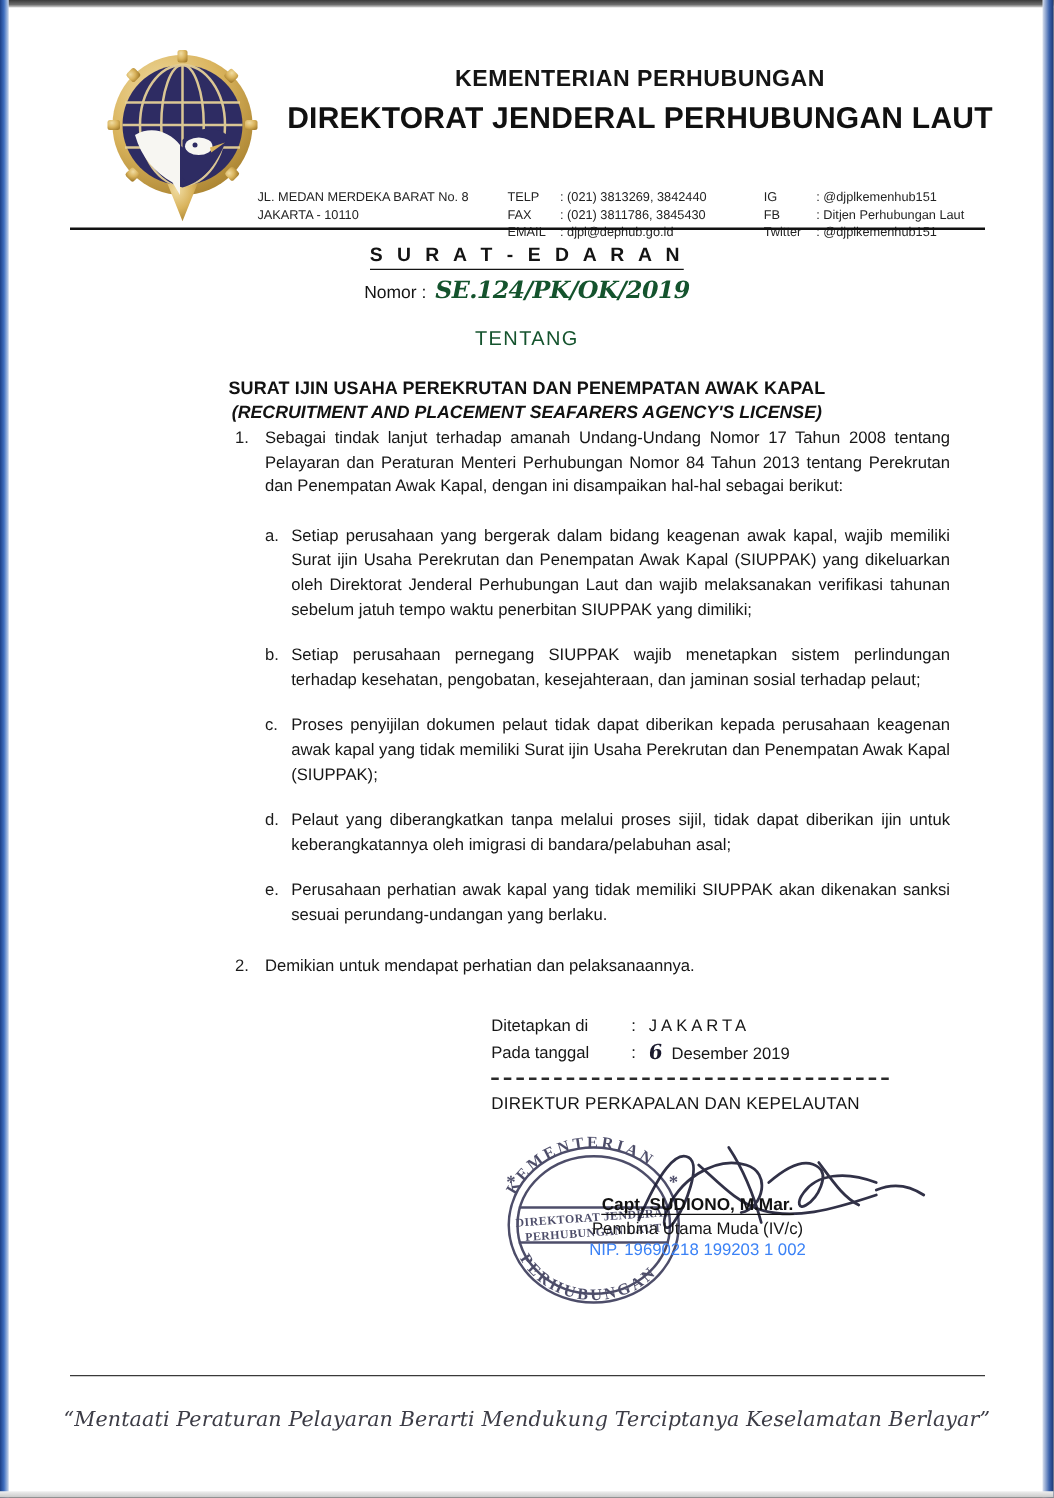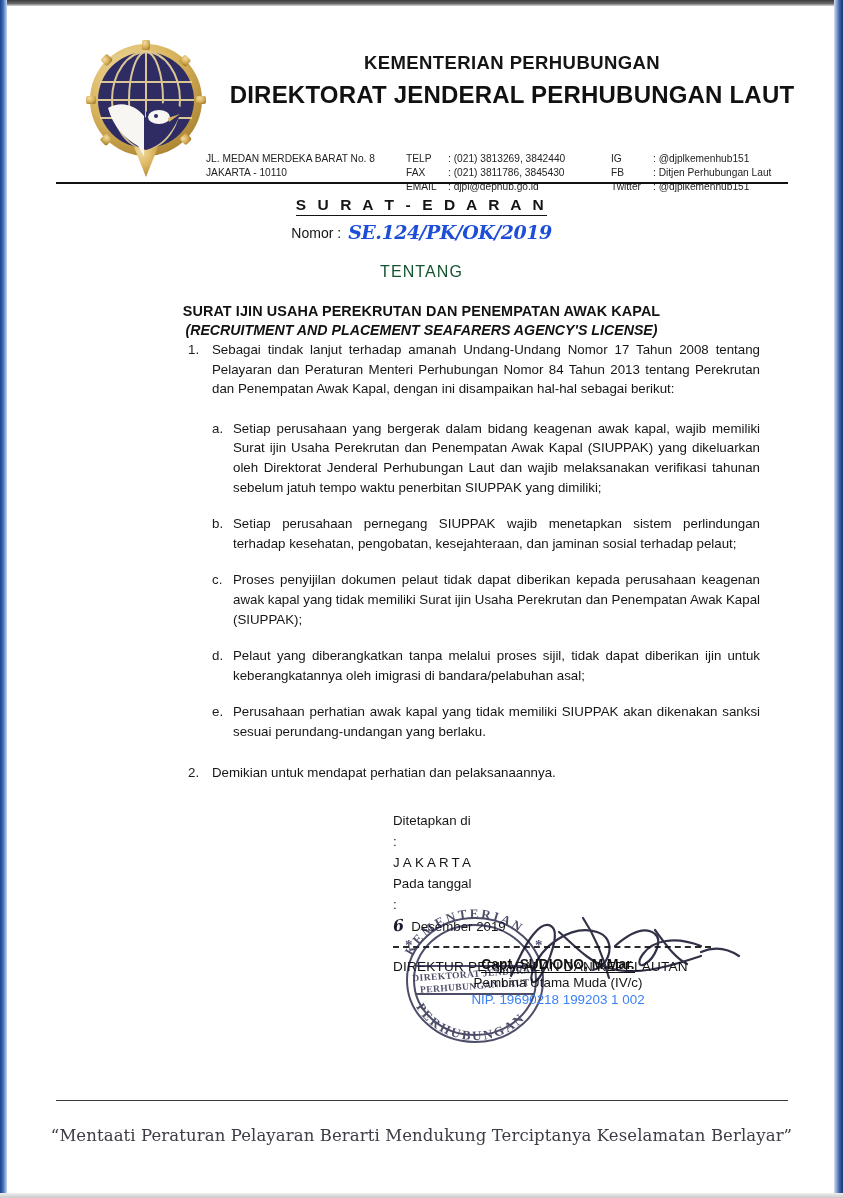--- a/index.html
+++ b/index.html
@@ -72,21 +72,21 @@
   .surat-edaran {
     font-size: 15.5px; font-weight: bold; letter-spacing: 3.6px; color: #141414;
     display: inline-block; border-bottom: 1.6px solid #141414; padding-bottom: 1px;
   }
   .nomor-row {
     margin-top: 3px; font-size: 14px; color: #141414;
     display: flex; justify-content: center; align-items: flex-end; gap: 7px;
   }
   .nomor-hand {
     font-family: "DejaVu Serif", serif; font-style: italic; font-weight: bold;
-    font-size: 19px; letter-spacing: -0.5px; color: #1d4ed8;
+    font-size: 19px; letter-spacing: -0.5px; color: #14532d;
     transform: rotate(-3deg) skewX(-8px); position: relative; top: 2px;
   }
   .tentang { margin-top: 22px; font-size: 16px; letter-spacing: 1.1px; color: #14532d; text-align: center; }
   .subject1 {
     margin-top: 22px; font-size: 14.4px; font-weight: bold; letter-spacing: 0.1px; color: #121212;
   }
   .subject2 {
     margin-top: 3px; font-size: 14.2px; font-weight: bold; font-style: italic; color: #121212;
   }
 
@@ -103,21 +103,21 @@
   .sub-marker { width: 21px; flex: none; font-size: 13.3px; line-height: 19.6px; }
   .sub-text {
     flex: 1; font-size: 13.3px; line-height: 19.6px; text-align: justify;
     text-justify: inter-word; color: #161616;
   }
   .sub-item:last-child { margin-bottom: 0; }
   .num-item-2 { margin-top: 21px; }
 
   
   .sign-block { position: absolute; left: 393px; top: 810px; width: 330px; }
-  .sign-row { display: flex; font-size: 13.3px; line-height: 21px; color: #161616; flex-direction: column; }
+  .sign-row { display: flex; font-size: 13.3px; line-height: 21px; color: #161616; }
   .sign-label { width: 112px; flex: none; }
   .sign-colon { width: 14px; flex: none; }
   .sign-val { flex: 1; }
   .sign-val.spaced { letter-spacing: 3.2px; }
   .date-hand {
     font-family: "DejaVu Serif", serif; font-style: italic; font-weight: bold;
     font-size: 16px; color: #1a1a2e; display: inline-block;
     transform: rotate(-6deg); margin-right: 7px;
   }
   .dash-rule {
@@ -145,21 +145,21 @@
     opacity: 0.88; pointer-events: none;
   }
 
   
   .footer-rule {
     position: absolute; left: 56px; top: 1100px; width: 732px; height: 0;
     border-top: 1.6px solid #3a3a3a;
   }
   .footer-motto {
     position: absolute; left: 0; top: 1126px; width: 843px; text-align: center;
-    font-family: "DejaVu Serif", serif; 
+    font-family: "DejaVu Serif", serif; font-style: italic;
     font-size: 16.5px; color: #3c3c46; letter-spacing: 0.1px;
   }
 </style>
 </head>
 <body>
 
 <div id="page">
 
   <div class="edge-band-top"></div>
   <div class="edge-strip-left"></div>

